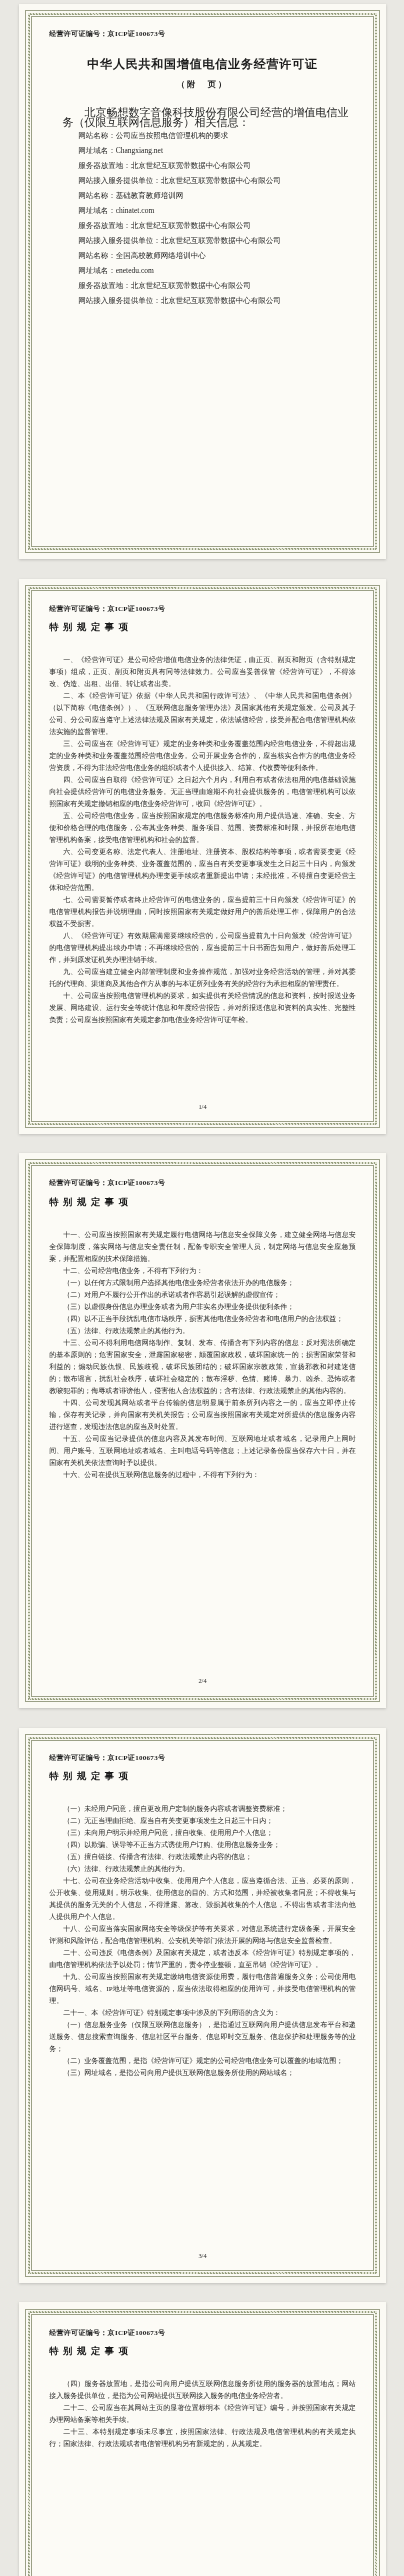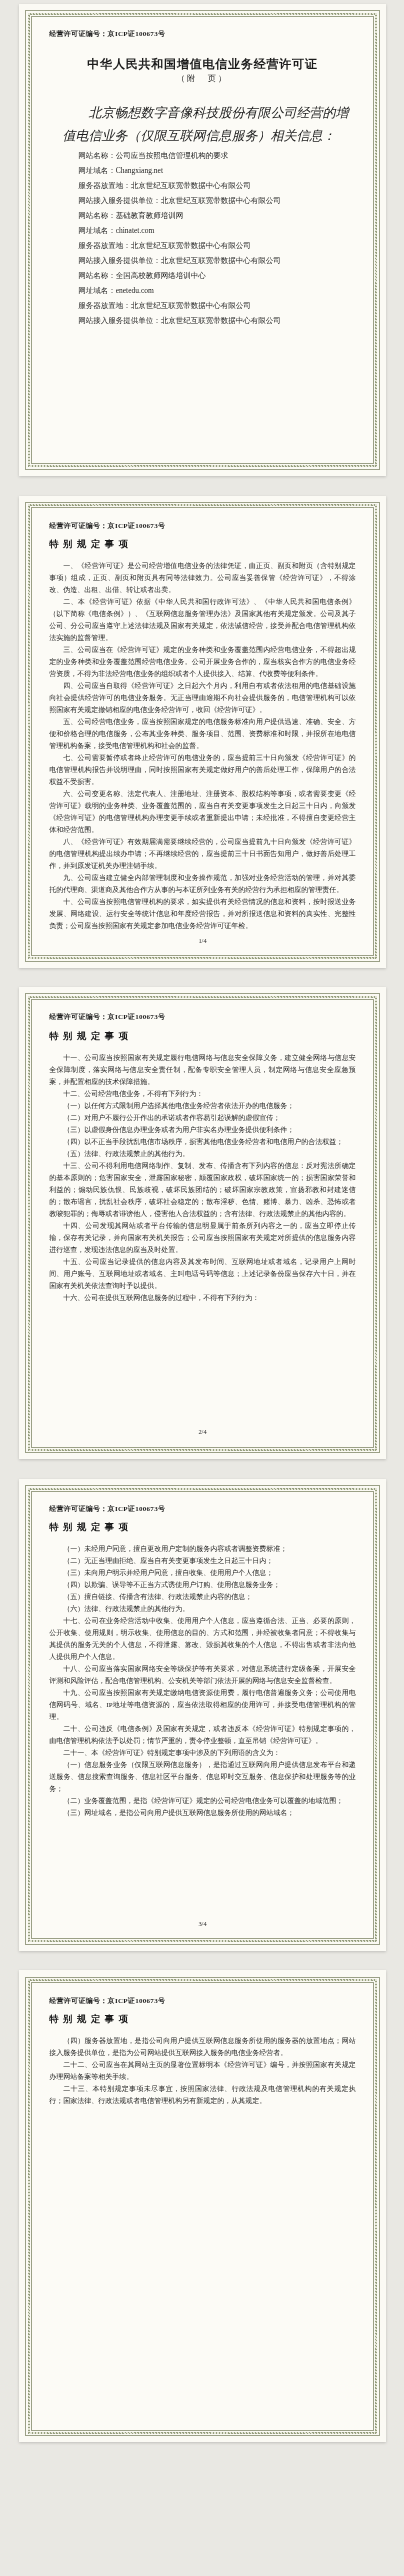--- a/index.html
+++ b/index.html
@@ -5,42 +5,42 @@
   * { box-sizing: border-box; }
   html, body { margin: 0; padding: 0; background: #e9e8e3; }
   body {
     width: 405px;
     padding-top: 4.1px;
     font-family: "Liberation Serif", "DejaVu Serif", serif;
     color: #1c1c1c;
   }
   .page {
     width: 367px;
-    height: 472px;
+    height: 555px;
     margin: 0 auto 19.6px auto;
     background: #fbfaf4;
     padding: 6.2px;
     box-shadow: 0 0.5px 2.6px rgba(0,0,0,0.18);
   }
   .frame1 { height: 100%; border: 0.5px solid #9ba086; padding: 1.5px; }
   .frame2 {
     height: 100%;
     border: 2.6px solid transparent;
     border-image: repeating-linear-gradient(135deg, #98a081 0 1px, #e3e5d5 1px 2.1px) 5;
     padding: 1px;
   }
   .frame3 { height: 100%; border: 0.5px solid #9ba086; padding: 12.4px 17.5px; position: relative; background: #fcfbf6; }
   .doc-header { font-size: 7px; font-weight: bold; letter-spacing: 0.3px; }
   .cover-title { text-align: center; font-size: 12px; font-weight: bold; letter-spacing: 0.8px; margin-top: 17px; }
-  .cover-subtitle { text-align: center; font-size: 8.2px; font-weight: normal; letter-spacing: 2.1px; margin-top: 0; }
-  .cover-intro { font-size: 13px; line-height: 23px; margin: 16.5px 6.2px 0 13.4px; text-indent: 2em; font-style: italic; }
+  .cover-subtitle { text-align: center; font-size: 8.2px; font-weight: bold; letter-spacing: 2.1px; margin-top: 6px; }
+  .cover-intro { font-size: 11px; line-height: 10px; margin: 16.5px 6.2px 0 13.4px; text-indent: 2em; }
   .cover-lines { margin-top: 1px; }
   .cover-line { font-size: 7.5px; line-height: 15px; margin: 0 24px 0 29px; }
   .prov-title { text-align: left; font-size: 9.3px; font-weight: bold; letter-spacing: 4.6px; margin-top: 7.2px; }
-  .prov-body { margin-top: 9px; font-size: 7px; line-height: 12px; text-align: justify; }
+  .prov-body { margin-top: 20px; font-size: 7px; line-height: 12px; text-align: justify; }
   .prov-para { margin: 0; text-indent: 2em; }
   .page-no { position: absolute; bottom: 11.3px; left: 0; width: 100%; text-align: center; font-size: 6.4px; color: #2a2a2a; }
 </style>
 </head>
 <body>
 
 <div class="page">
   <div class="frame1">
     <div class="frame2">
       <div class="frame3">
@@ -74,22 +74,22 @@
       <div class="frame3">
         <div class="doc-header"><span>经营许可证编号：</span><span>京ICP证100673号</span></div>
         <div class="prov-title">特别规定事项</div>
         <div class="prov-body">
 
         <p class="prov-para">一、《经营许可证》是公司经营增值电信业务的法律凭证，由正页、副页和附页（含特别规定事项）组成，正页、副页和附页具有同等法律效力。公司应当妥善保管《经营许可证》，不得涂改、伪造、出租、出借、转让或者出卖。</p>
             <p class="prov-para">二、本《经营许可证》依据《中华人民共和国行政许可法》、《中华人民共和国电信条例》（以下简称《电信条例》）、《互联网信息服务管理办法》及国家其他有关规定颁发。公司及其子公司、分公司应当遵守上述法律法规及国家有关规定，依法诚信经营，接受并配合电信管理机构依法实施的监督管理。</p>
             <p class="prov-para">三、公司应当在《经营许可证》规定的业务种类和业务覆盖范围内经营电信业务，不得超出规定的业务种类和业务覆盖范围经营电信业务。公司开展业务合作的，应当核实合作方的电信业务经营资质，不得为非法经营电信业务的组织或者个人提供接入、结算、代收费等便利条件。</p>
             <p class="prov-para">四、公司应当自取得《经营许可证》之日起六个月内，利用自有或者依法租用的电信基础设施向社会提供经营许可的电信业务服务。无正当理由逾期不向社会提供服务的，电信管理机构可以依照国家有关规定撤销相应的电信业务经营许可，收回《经营许可证》。</p>
             <p class="prov-para">五、公司经营电信业务，应当按照国家规定的电信服务标准向用户提供迅速、准确、安全、方便和价格合理的电信服务，公布其业务种类、服务项目、范围、资费标准和时限，并报所在地电信管理机构备案，接受电信管理机构和社会的监督。</p>
+            <p class="prov-para">六、公司变更名称、法定代表人、注册地址、注册资本、股权结构等事项，或者需要变更《经营许可证》载明的业务种类、业务覆盖范围的，应当自有关变更事项发生之日起三十日内，向颁发《经营许可证》的电信管理机构办理变更手续或者重新提出申请；未经批准，不得擅自变更经营主体和经营范围。</p>
             <p class="prov-para">七、公司需要暂停或者终止经营许可的电信业务的，应当提前三十日向颁发《经营许可证》的电信管理机构报告并说明理由，同时按照国家有关规定做好用户的善后处理工作，保障用户的合法权益不受损害。</p>
-            <p class="prov-para">六、公司变更名称、法定代表人、注册地址、注册资本、股权结构等事项，或者需要变更《经营许可证》载明的业务种类、业务覆盖范围的，应当自有关变更事项发生之日起三十日内，向颁发《经营许可证》的电信管理机构办理变更手续或者重新提出申请；未经批准，不得擅自变更经营主体和经营范围。</p>
             <p class="prov-para">八、《经营许可证》有效期届满需要继续经营的，公司应当提前九十日向颁发《经营许可证》的电信管理机构提出续办申请；不再继续经营的，应当提前三十日书面告知用户，做好善后处理工作，并到原发证机关办理注销手续。</p>
             <p class="prov-para">九、公司应当建立健全内部管理制度和业务操作规范，加强对业务经营活动的管理，并对其委托的代理商、渠道商及其他合作方从事的与本证所列业务有关的经营行为承担相应的管理责任。</p>
             <p class="prov-para">十、公司应当按照电信管理机构的要求，如实提供有关经营情况的信息和资料，按时报送业务发展、网络建设、运行安全等统计信息和年度经营报告，并对所报送信息和资料的真实性、完整性负责；公司应当按照国家有关规定参加电信业务经营许可证年检。</p>
           </div>
         <div class="page-no">1/4</div>
       </div>
     </div>
   </div>
 </div>
 
@@ -128,22 +128,22 @@
         <div class="prov-body">
 
         <p class="prov-para">（一）未经用户同意，擅自更改用户定制的服务内容或者调整资费标准；</p>
             <p class="prov-para">（二）无正当理由拒绝、应当自有关变更事项发生之日起三十日内；</p>
             <p class="prov-para">（三）未向用户明示并经用户同意，擅自收集、使用用户个人信息；</p>
             <p class="prov-para">（四）以欺骗、误导等不正当方式诱使用户订购、使用信息服务业务；</p>
             <p class="prov-para">（五）擅自链接、传播含有法律、行政法规禁止内容的信息；</p>
             <p class="prov-para">（六）法律、行政法规禁止的其他行为。</p>
             <p class="prov-para">十七、公司在业务经营活动中收集、使用用户个人信息，应当遵循合法、正当、必要的原则，公开收集、使用规则，明示收集、使用信息的目的、方式和范围，并经被收集者同意；不得收集与其提供的服务无关的个人信息，不得泄露、篡改、毁损其收集的个人信息，不得出售或者非法向他人提供用户个人信息。</p>
             <p class="prov-para">十八、公司应当落实国家网络安全等级保护等有关要求，对信息系统进行定级备案，开展安全评测和风险评估，配合电信管理机构、公安机关等部门依法开展的网络与信息安全监督检查。</p>
+            <p class="prov-para">二十、公司违反《电信条例》及国家有关规定，或者违反本《经营许可证》特别规定事项的，由电信管理机构依法予以处罚；情节严重的，责令停业整顿，直至吊销《经营许可证》。</p>
             <p class="prov-para">十九、公司应当按照国家有关规定缴纳电信资源使用费，履行电信普遍服务义务；公司使用电信网码号、域名、IP地址等电信资源的，应当依法取得相应的使用许可，并接受电信管理机构的管理。</p>
-            <p class="prov-para">二十、公司违反《电信条例》及国家有关规定，或者违反本《经营许可证》特别规定事项的，由电信管理机构依法予以处罚；情节严重的，责令停业整顿，直至吊销《经营许可证》。</p>
             <p class="prov-para">二十一、本《经营许可证》特别规定事项中涉及的下列用语的含义为：</p>
             <p class="prov-para">（一）信息服务业务（仅限互联网信息服务），是指通过互联网向用户提供信息发布平台和递送服务、信息搜索查询服务、信息社区平台服务、信息即时交互服务、信息保护和处理服务等的业务；</p>
             <p class="prov-para">（二）业务覆盖范围，是指《经营许可证》规定的公司经营电信业务可以覆盖的地域范围；</p>
             <p class="prov-para">（三）网址域名，是指公司向用户提供互联网信息服务所使用的网站域名；</p>
           </div>
         <div class="page-no">3/4</div>
       </div>
     </div>
   </div>
 </div>

